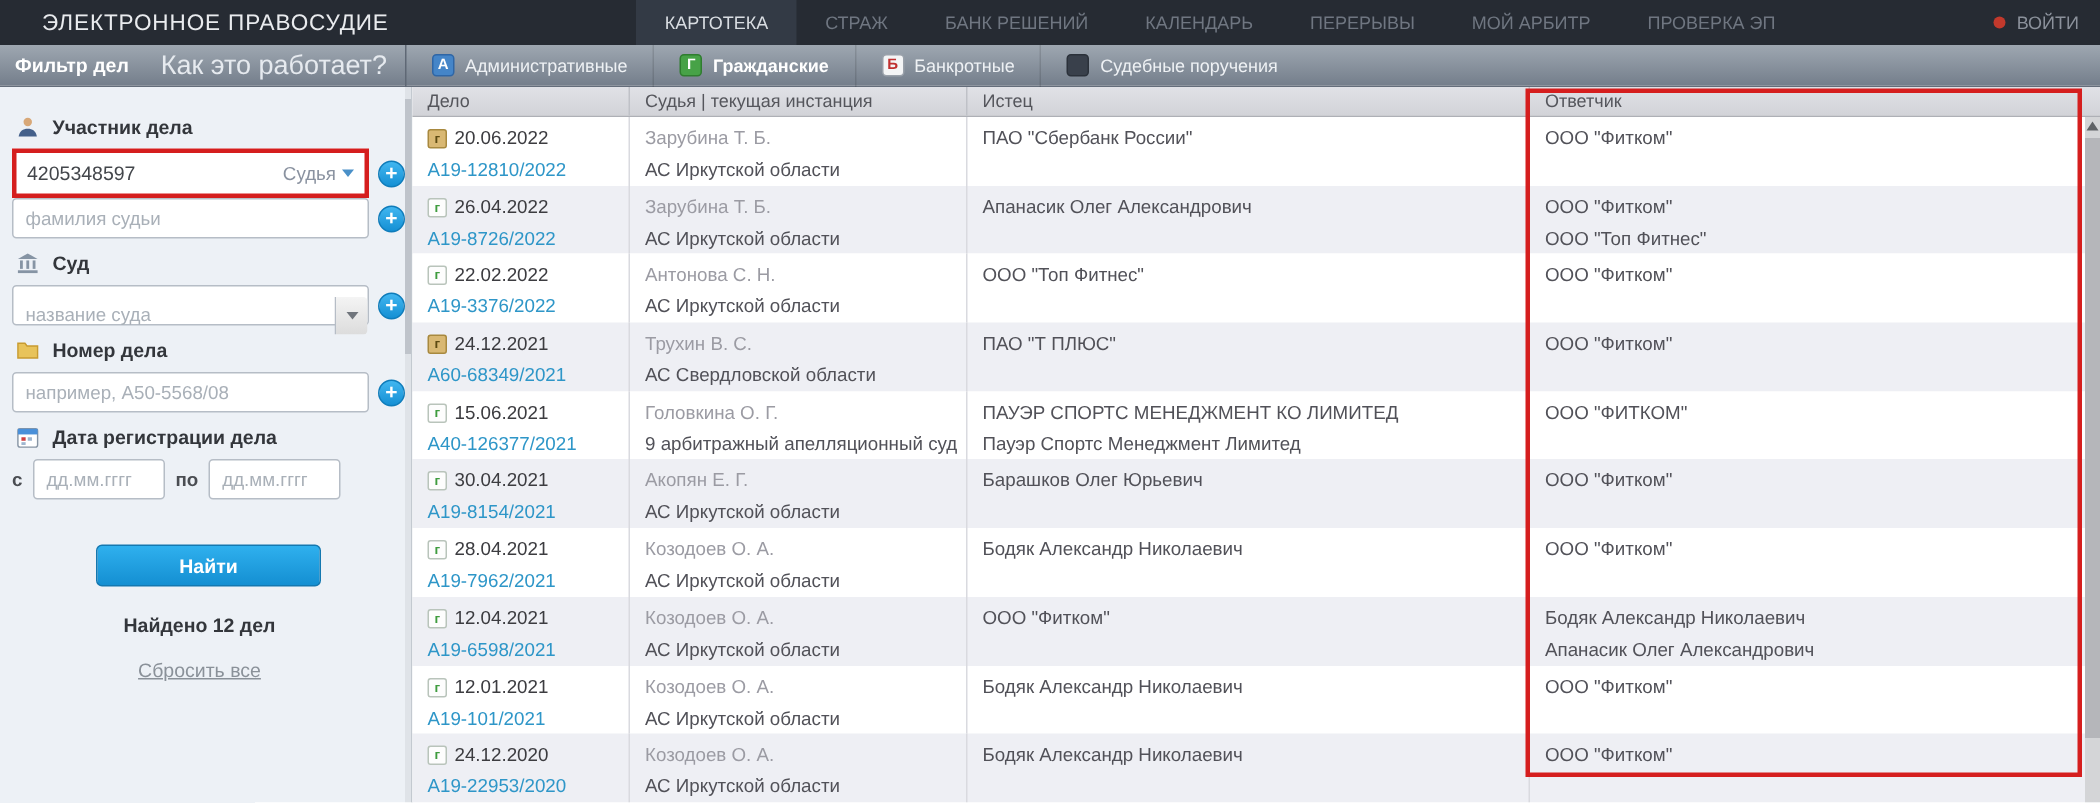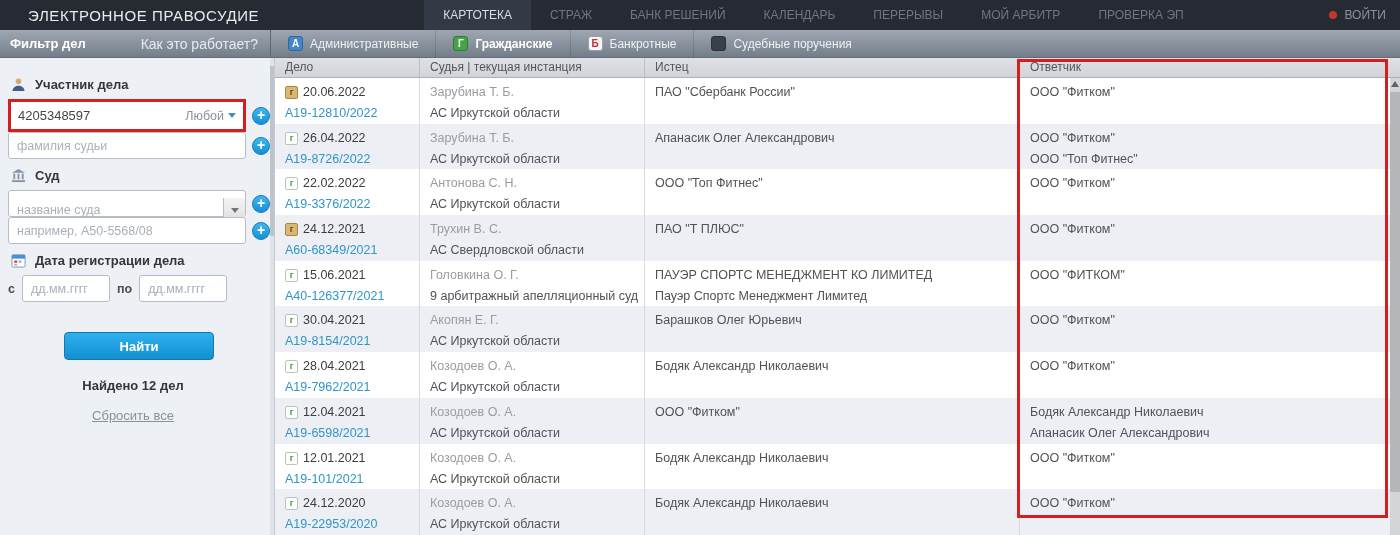--- a/index.html
+++ b/index.html
@@ -18,21 +18,21 @@
            color:#8b919b; font-size:12px; cursor:pointer; }
   .login .dot { width:8px; height:8px; border-radius:50%; background:#c2392c; }
 
   
   .toolbar { position:absolute; left:0; top:30px; width:1400px; height:28px;
              background:linear-gradient(#9ea7b1,#747e8b); border-bottom:1px solid #646d7a;
              display:flex; align-items:center; }
   .filter-head { width:270px; display:flex; justify-content:space-between; align-items:center;
                  padding:0 12px 0 10px; }
   .filter-title { color:#fff; font-weight:bold; font-size:13px; }
-  .how-link { color:#e6eaef; font-size:14px; cursor:pointer;text-align:center; }
+  .how-link { color:#e6eaef; font-size:18px; cursor:pointer;text-align:center; }
   .tabs { display:flex; height:28px; align-items:center; border-left:1px solid #5f6875; }
   .tab { display:flex; align-items:center; gap:7px; padding:0 17px; height:28px; cursor:pointer;
          border-right:1px solid rgba(0,0,0,.12); }
   .tab:last-child { border-right:none; }
   .tab-ico { width:15px; height:15px; border-radius:3px; font-size:10px; font-weight:bold;
              display:flex; align-items:center; justify-content:center; }
   .tab-ico.admin { background:#4585c8; color:#fff; border:1px solid #2f66a6; }
   .tab-ico.civil { background:#47a247; color:#fff; border:1px solid #2f7d2f; }
   .tab-ico.bankrupt { background:#f4f5f6; color:#c03030; border:1px solid #9aa1aa; }
   .tab-ico.orders { background:#39404b; border:1px solid #2b313a; }
@@ -165,21 +165,21 @@
           <circle cx="8" cy="4.6" r="3" fill="#d8a878"></circle>
           <path d="M1.5 15c.6-4 3.2-5.6 6.5-5.6s5.9 1.6 6.5 5.6z" fill="#44608a"></path>
         </svg>
     </span>
     <span>Участник дела</span>
   </div>
   <div class="field-row">
     <div class="participant-box">
       <span class="val">4205348597</span>
       <span class="mode-dd">
-        <span>Любой</span>
+        <span>Судья</span>
         <span class="caret"></span>
       </span>
     </div>
     <div class="plus-btn">+</div>
   </div>
 
   <div class="field-row">
     <div class="inp">
       <span class="ph">фамилия судьи</span>
     </div>
@@ -201,20 +201,28 @@
   <div class="field-row">
     <div class="inp select-box">
       <span class="ph">название суда</span>
       <span class="dd-btn">
           <span class="caret"></span>
         </span>
     </div>
     <div class="plus-btn">+</div>
   </div>
 
+  <div class="group-label">
+    <span class="s-ico">
+      <svg width="15" height="15" viewBox="0 0 16 16">
+          <path d="M1 3h5l1.5 2H15v8.5H1z" fill="#e8c35a" stroke="#c89b30" stroke-width="1"></path>
+        </svg>
+    </span>
+    <span>Номер дела</span>
+  </div>
   <div class="field-row">
     <div class="inp">
       <span class="ph">например, А50-5568/08</span>
     </div>
     <div class="plus-btn">+</div>
   </div>
 
   <div class="group-label">
     <span class="s-ico">
       <svg width="15" height="15" viewBox="0 0 16 16">

